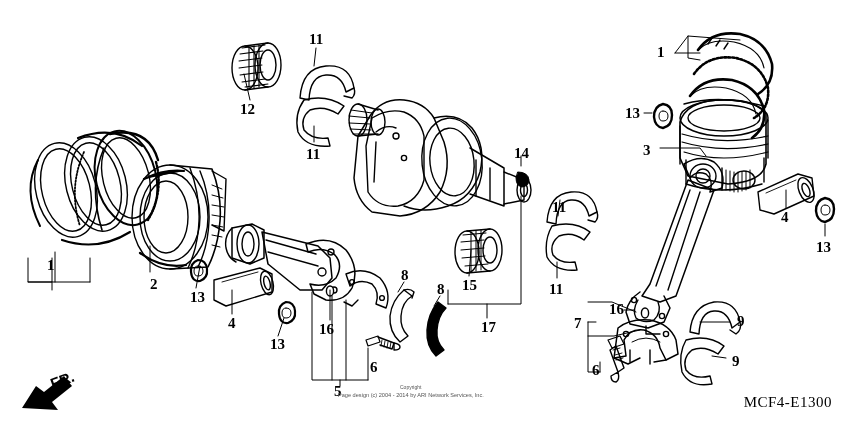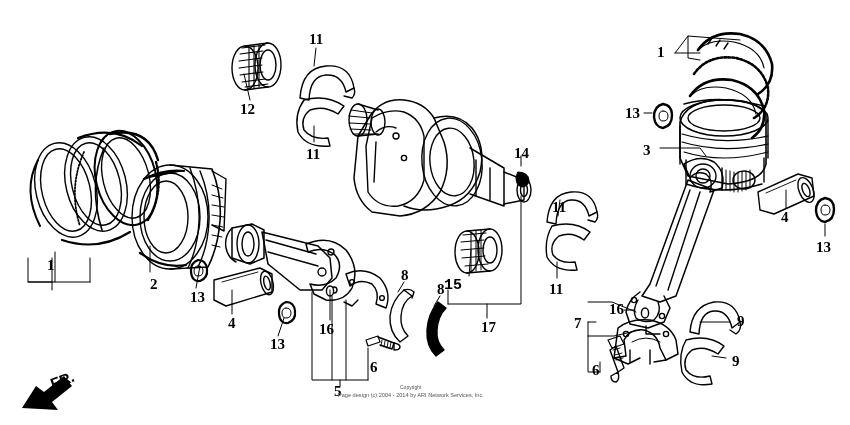--- a/index.html
+++ b/index.html
@@ -390,21 +390,21 @@
       </g>
     </g>
   </svg>
 
   <div class="lbl" style="left:47px; top:258px;">1</div>
   <div class="lbl" style="left:150px; top:277px;">2</div>
   <div class="lbl" style="left:240px; top:102px;">12</div>
   <div class="lbl" style="left:309px; top:32px;">11</div>
   <div class="lbl" style="left:306px; top:147px;">11</div>
   <div class="lbl" style="left:514px; top:146px;">14</div>
-  <div class="lbl" style="left:444px; top:278px;font-family:Liberation Mono, monospace;">15</div>
+  <div class="lbl" style="left:462px; top:278px;">15</div>
   <div class="lbl" style="left:481px; top:320px;">17</div>
   <div class="lbl" style="left:552px; top:200px;">11</div>
   <div class="lbl" style="left:549px; top:282px;">11</div>
   <div class="lbl" style="left:401px; top:268px;">8</div>
   <div class="lbl" style="left:437px; top:282px;">8</div>
   <div class="lbl" style="left:190px; top:290px;">13</div>
   <div class="lbl" style="left:228px; top:316px;">4</div>
   <div class="lbl" style="left:270px; top:337px;">13</div>
   <div class="lbl" style="left:319px; top:322px;">16</div>
   <div class="lbl" style="left:334px; top:384px;">5</div>
@@ -418,14 +418,15 @@
   <div class="lbl" style="left:574px; top:316px;">7</div>
   <div class="lbl" style="left:592px; top:363px;">6</div>
   <div class="lbl" style="left:737px; top:314px;">9</div>
   <div class="lbl" style="left:732px; top:354px;">9</div>
 
   <div class="fr-text">FR.</div>
 
   <div class="copy-title">Copyright</div>
   <div class="copy-line">Page design (c) 2004 - 2014 by ARI Network Services, Inc.</div>
 
+  <div class="partno">MCF4-E1300</div>
 
 </div>
 
 </body></html>

